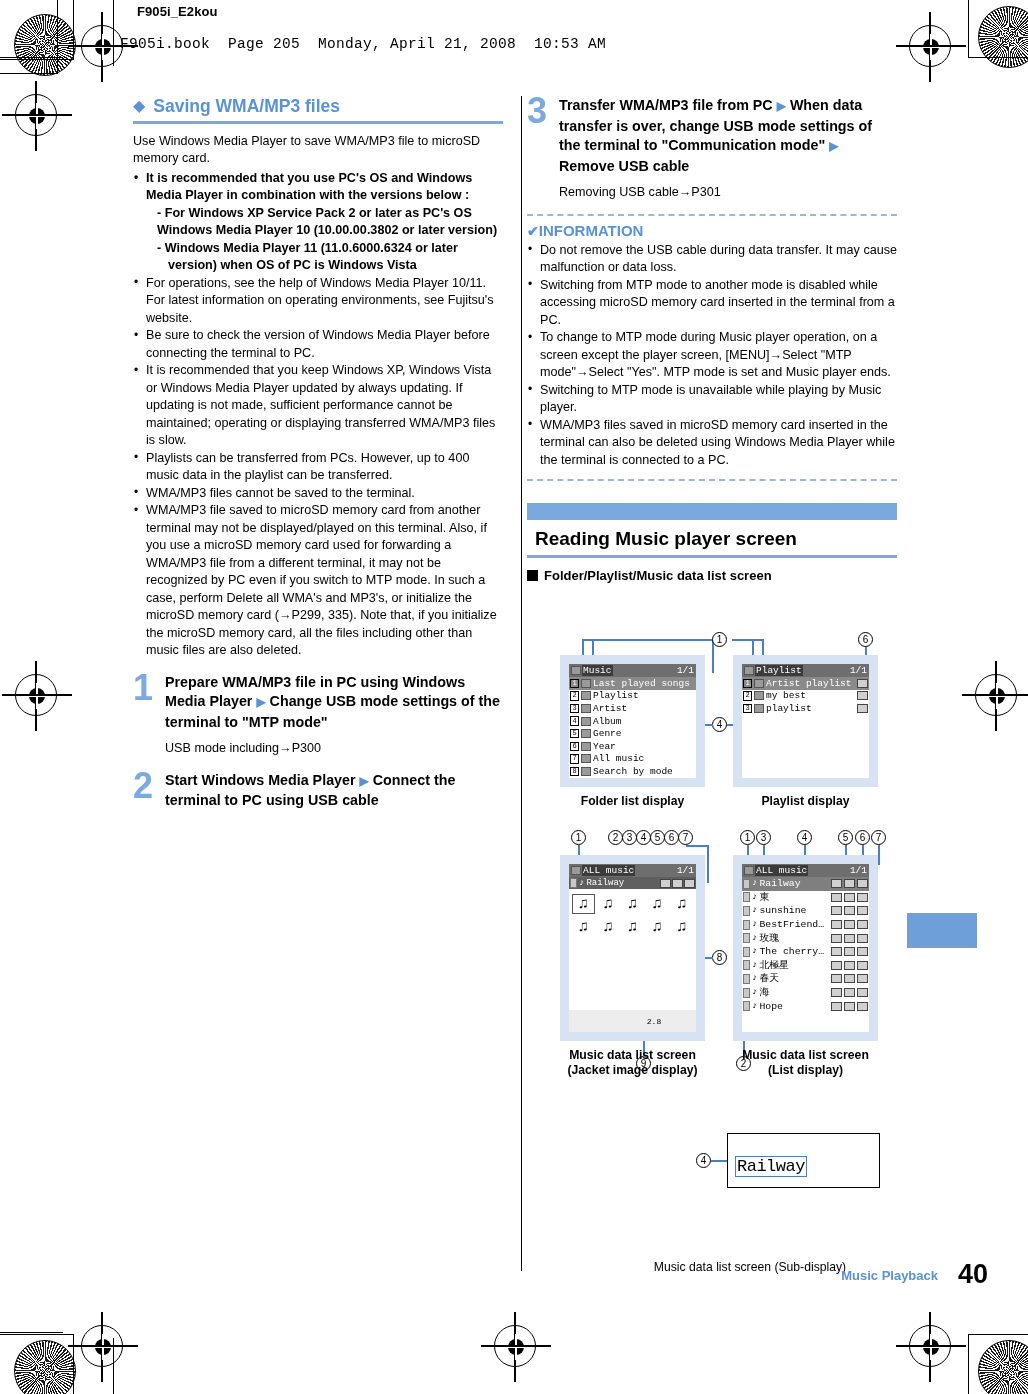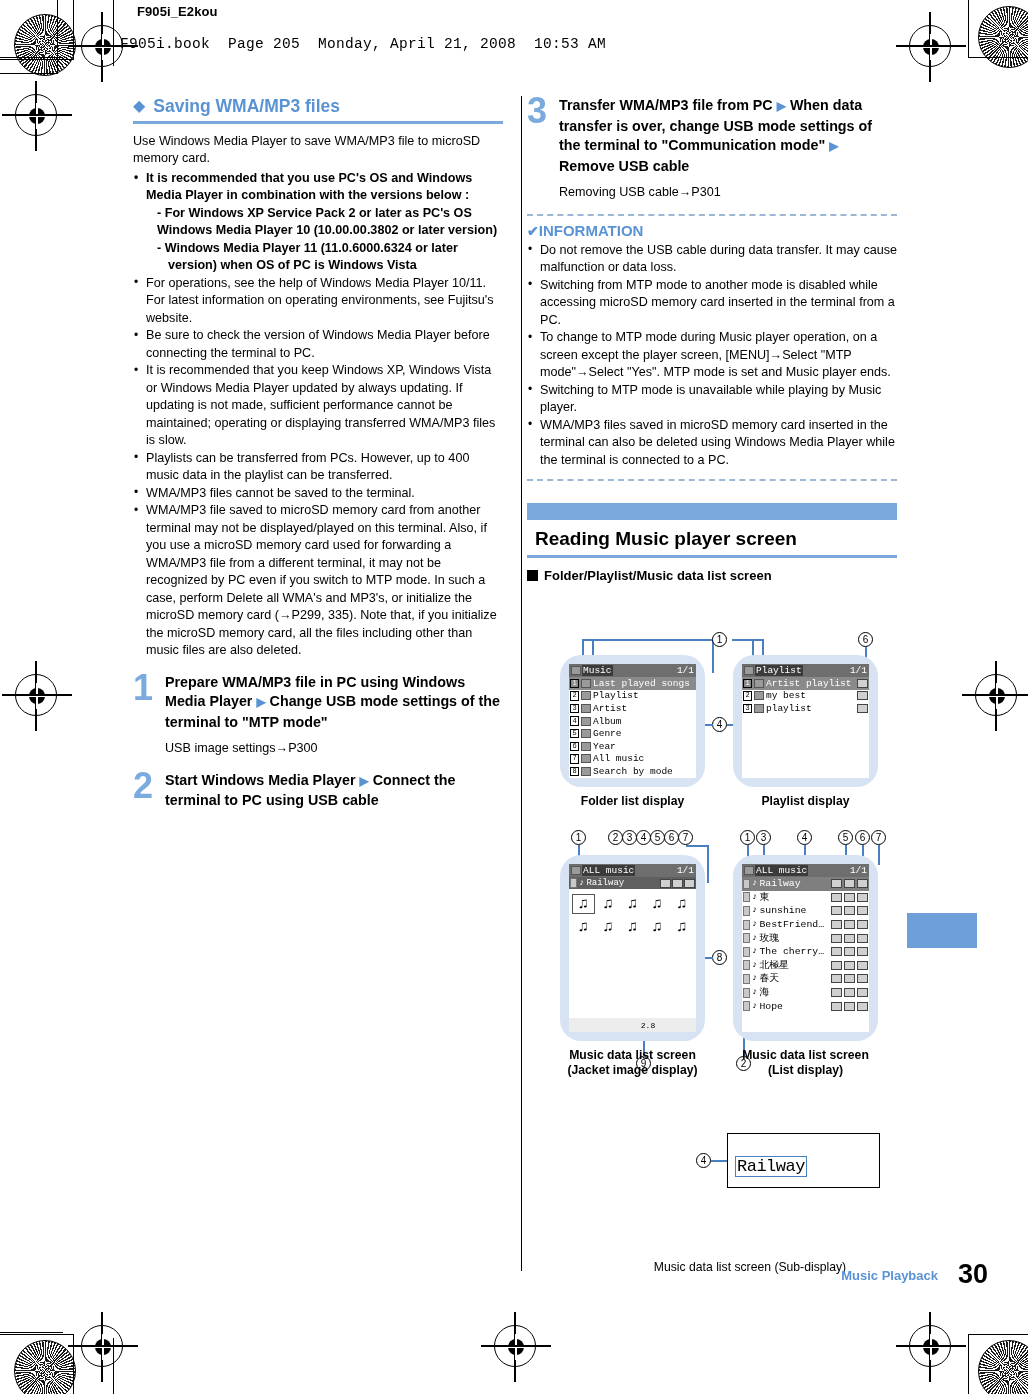--- a/index.html
+++ b/index.html
@@ -110,21 +110,20 @@
 
   .sq-head { font-size:13px; font-weight:bold; display:flex; align-items:center; gap:6px;}
   .sq { width:11px; height:11px; background:#000; display:inline-block;}
 
   
   .shot-wrap { position:relative; }
   .shot {
     background:#d7e3f2;
     padding:9px;
     width:145px;
-    border-radius:21px;
   }
   .lcd {
     background:#ffffff;
     width:127px; height:114px;
     font-family:"Liberation Mono", monospace;
     font-size:9.5px;
     position:relative;
     overflow:hidden;
   }
   .lcd.tall { height:168px; }
@@ -154,23 +153,23 @@
     display:grid; grid-template-columns:repeat(5,1fr);
     gap:3px 2px; padding:5px 3px 0 3px;
   }
   .jnote {
     height:20px; display:flex; align-items:center; justify-content:center;
     font-size:15px;
   }
   .jnote.first { border:1.4px solid #555; }
 
   .lcd-foot {
-    position:absolute; bottom:0; left:0; right:0; height:14px;
+    position:absolute; bottom:0; left:0; right:0; height:22px;
     background:#ededed; display:flex; align-items:center; justify-content:flex-end;
-    font-size:8px; padding-right:8px; gap:2px;
+    font-size:8px; padding-right:2px; gap:2px;
   }
   .sz-hl { background:#fdba74; color:#000; padding:0 1px;margin-top:40px; }
 
   .subrow {
     background:#5f5f5f; color:#fff; height:12px; display:flex;
     align-items:center; gap:2px; padding-left:1px; font-size:9px;
   }
   .subrow .right { margin-left:auto; display:flex; gap:1px; padding-right:1px;}
   .badge {
     background:#d0d0d0; color:#000; border:1px solid #444;
@@ -308,21 +307,21 @@
       <li>WMA/MP3 file saved to microSD memory card from another terminal may not be displayed/played on this terminal. Also, if you use a microSD memory card used for forwarding a WMA/MP3 file from a different terminal, it may not be recognized by PC even if you switch to MTP mode. In such a case, perform Delete all WMA's and MP3's, or initialize the microSD memory card (→P299, 335). Note that, if you initialize the microSD memory card, all the files including other than music files are also deleted.</li>
     </ul>
 
     <div class="step">
       <div class="step-num">1</div>
       <div class="step-body">
         <div class="step-title"><span>Prepare WMA/MP3 file in PC using Windows Media Player </span><span class="tri">▶</span><span> Change USB mode settings of the terminal to "MTP mode"</span></div>
       </div>
     </div>
     <div class="step-extra">
-      <div class="step-sub">USB image settings→P300</div>
+      <div class="step-sub">USB mode including→P300</div>
     </div>
 
     <div class="step">
       <div class="step-num">2</div>
       <div class="step-body">
         <div class="step-title"><span>Start Windows Media Player </span><span class="tri">▶</span><span> Connect the terminal to PC using USB cable</span></div>
       </div>
     </div>
   </div>
 
@@ -658,15 +657,15 @@
     </div>
   <div class="lead h" style="left:711px;top:1160px;width:18px;"></div>
   <div class="subdisp">
     <div class="subdisp-text">Railway</div>
   </div>
   <div class="subcap" style="font-weight:normal;">Music data list screen (Sub-display)</div>
 
   <div class="tab-mark"></div>
 
   <div class="foot-sect">Music Playback</div>
-  <div class="foot-page">30</div>
+  <div class="foot-page">40</div>
 
 </div>
 
 </body></html>

